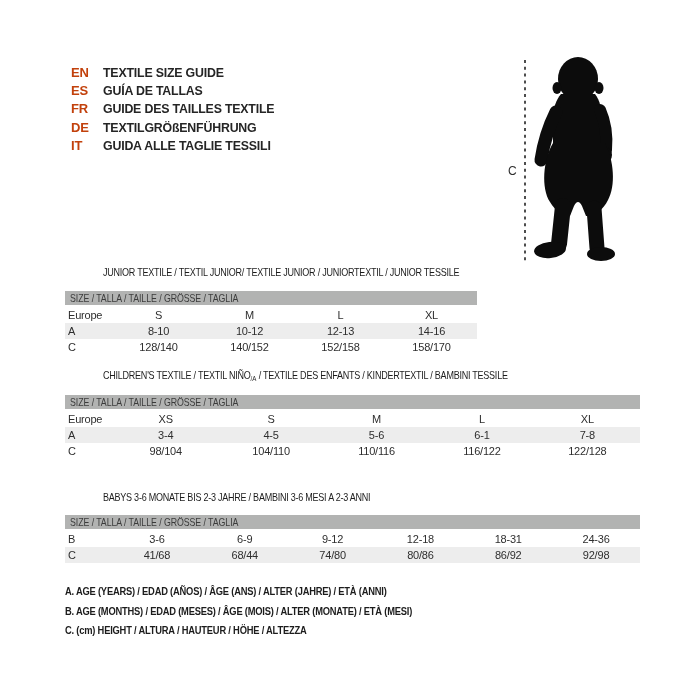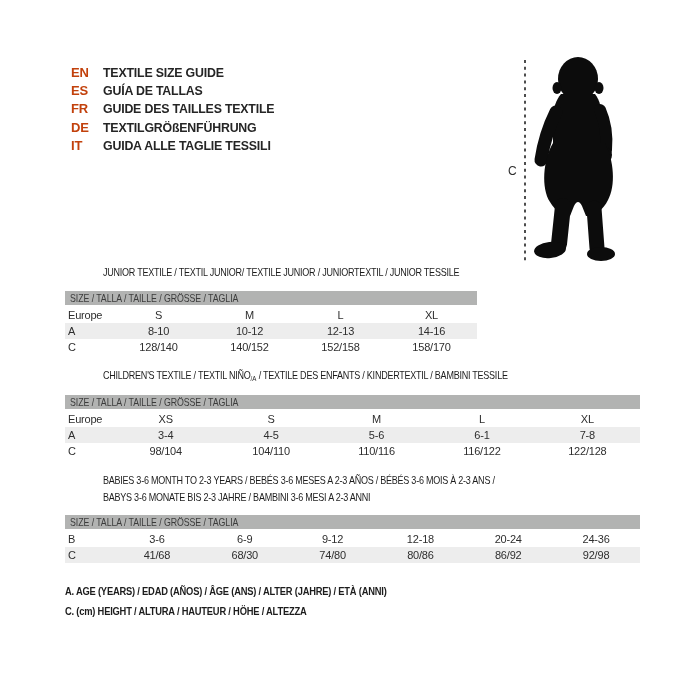--- a/index.html
+++ b/index.html
@@ -143,52 +143,52 @@
     <div class="trow">
       <span class="tlabel">C</span>
       <span class="tcell">98/104</span>
       <span class="tcell">104/110</span>
       <span class="tcell">110/116</span>
       <span class="tcell">116/122</span>
       <span class="tcell">122/128</span>
     </div>
   </div>
 
-  <div class="sec-title" style="left:65px;top:474px;">
-    <span class="condense">BABIES 3-6 MONTH TO 2-3 YEARS / BEBÉS 3-6 MESES A 2-3 AÑOS / BÉBÉS 3-6 MOIS À 2-3 ANS /</span>
-  </div>
   <div class="sec-title" style="left:65px;top:491px;">
     <span class="condense">BABYS 3-6 MONATE BIS 2-3 JAHRE / BAMBINI 3-6 MESI A 2-3 ANNI</span>
   </div>
   <div class="size-table" style="left:65px;top:515px;width:575px;">
     <div class="thead">
       <span class="condense">SIZE / TALLA / TAILLE / GRÖSSE / TAGLIA</span>
     </div>
     <div class="trow">
       <span class="tlabel">B</span>
       <span class="tcell">3-6</span>
       <span class="tcell">6-9</span>
       <span class="tcell">9-12</span>
       <span class="tcell">12-18</span>
-      <span class="tcell">20-24</span>
+      <span class="tcell">18-31</span>
       <span class="tcell">24-36</span>
     </div>
     <div class="trow shaded">
       <span class="tlabel">C</span>
       <span class="tcell">41/68</span>
-      <span class="tcell">68/30</span>
+      <span class="tcell">68/44</span>
       <span class="tcell">74/80</span>
       <span class="tcell">80/86</span>
       <span class="tcell">86/92</span>
       <span class="tcell">92/98</span>
     </div>
   </div>
 
   <div class="notes">
     <div class="note-line">
       <span class="condense">A. AGE (YEARS) / EDAD (AÑOS) / ÂGE (ANS) / ALTER (JAHRE) / ETÀ (ANNI)</span>
     </div>
     <div class="note-line">
+      <span class="condense">B. AGE (MONTHS) / EDAD (MESES) / ÂGE (MOIS) / ALTER (MONATE) / ETÀ (MESI)</span>
+    </div>
+    <div class="note-line">
       <span class="condense">C. (cm) HEIGHT / ALTURA / HAUTEUR / HÖHE / ALTEZZA</span>
     </div>
   </div>
 
 </div>
 
 </body></html>

